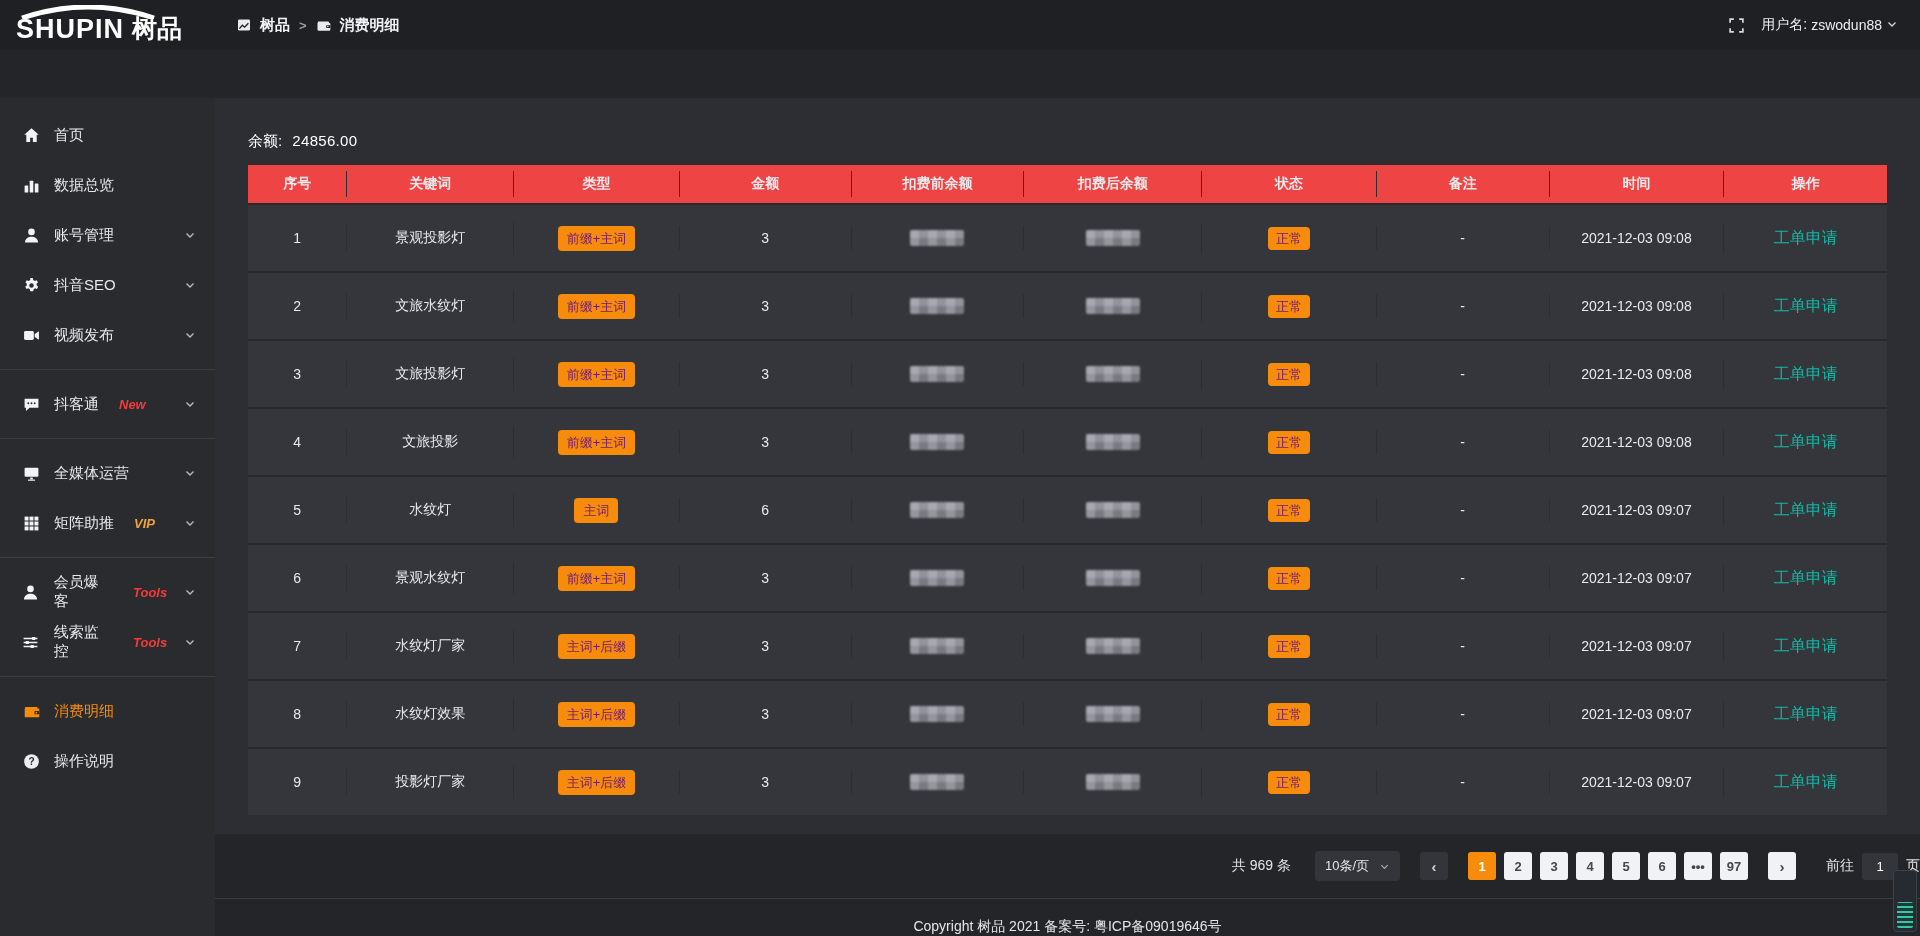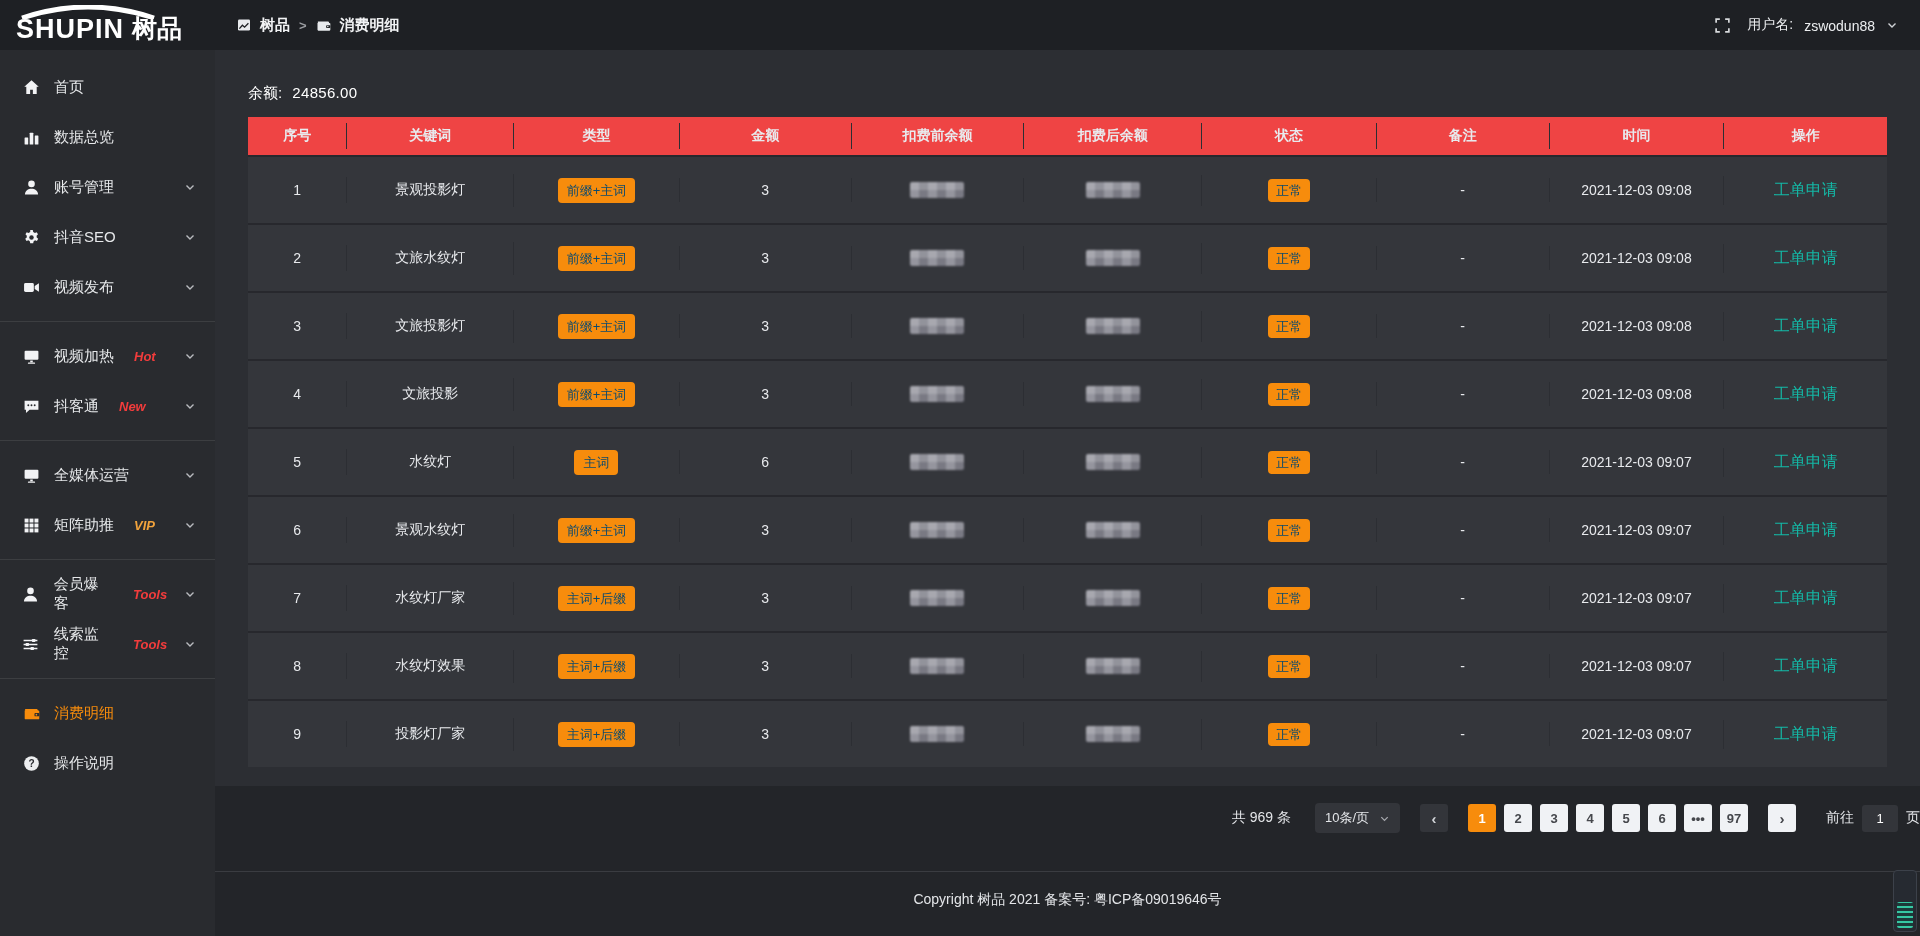--- a/index.html
+++ b/index.html
@@ -12,45 +12,45 @@
   .logo-area { width:215px; height:50px; display:flex; align-items:center; padding-left:16px; gap:8px; flex-shrink:0; }
   .logo-en { position:relative; padding-top:8px; }
   .logo-en .arc { position:absolute; top:-1px; left:-4px; }
   .logo-en span { font-size:27px; font-weight:900; letter-spacing:1px; color:#fff; }
   .logo-cn { font-size:25px; font-weight:900; color:#fff; padding-top:6px; }
   .breadcrumb { display:flex; align-items:center; gap:9px; margin-left:22px; font-size:15px; font-weight:bold; color:#f2f3f5; }
   .breadcrumb .sep { color:#9a9ca1; font-size:13px; font-weight:bold; }
   .bc-ic { display:inline-flex; color:#e8eaed; }
   .topbar-right { margin-left:auto; display:flex; align-items:center; gap:16px; padding-right:22px; font-size:14px; color:#eceef0; }
   .fs-btn { display:inline-flex; color:#d8dadd; cursor:pointer; }
-  .user-wrap { display:flex; align-items:flex-end; gap:11px; cursor:pointer; }
+  .user-wrap { display:flex; align-items:center; gap:4px; cursor:pointer; }
 
   
-  .body-row { flex:1; display:flex; min-height:0; }
+  .body-row { flex:1; display:flex; min-height:0;margin-top:48px; }
   .sidebar { width:215px; background:#292b2f; flex-shrink:0; padding-top:12px; overflow:hidden; }
   .side-item { height:50px; display:flex; align-items:center; gap:14px; padding:0 16px 0 22px; font-size:15px; color:#e6e8ea; cursor:pointer; }
   .side-item .icon { display:inline-flex; width:18px; justify-content:center; color:#f2f3f5; }
   .side-item.active { color:#f78c0c; }
   .side-item.active .icon { color:#f78c0c; }
   .side-badge { font-size:13px; font-weight:bold; font-style:italic; margin-left:6px; }
   .side-item .chev { margin-left:auto; color:#b9bbbf; display:inline-flex; }
   .side-divider { height:1px; background:rgba(255,255,255,.09); margin:9px 0; }
 
   
   .main { flex:1; display:flex; flex-direction:column; min-width:0; background:#232529; position:relative; }
   .panel { background:#2c2e33; height:736px; padding:34px 33px 0; flex-shrink:0; }
   .balance { font-size:15px; font-weight:normal; margin-bottom:14px; color:#fff; }
   .balance .bal-val { margin-left:6px; letter-spacing:.3px; }
 
   .dtable { width:100%; }
   .trow { display:grid; grid-template-columns:98fr 166fr 165fr 171fr 172fr 177fr 174fr 172fr 174fr 163fr; align-items:center; background:#34363b; border-top:2px solid #27282d; min-height:68px; }
   .trow.thead { background:#ef4444; border-top:none; min-height:38px; font-size:14px; font-weight:bold; color:#f0f1f3; }
   .tcell { text-align:center; font-size:14px; color:#e8eaed; border-left:1px solid #2c2e33; padding:4px 2px; overflow:hidden; }
   .tcell:first-child { border-left:none; }
-  .badge { display:inline-block; background:#f78c0c; color:#0c4a6e; font-size:13px; padding:6px 9px; border-radius:4px; line-height:1;text-align:center; }
+  .badge { display:inline-block; background:#f78c0c; color:#701a75; font-size:13px; padding:6px 9px; border-radius:4px; line-height:1;text-align:center; }
   .badge.status { padding:5px 8px; }
   .censored { width:54px; height:16px; margin:0 auto; border-radius:2px; filter:blur(1.1px); opacity:.88;
     background-image:repeating-linear-gradient(90deg,#9a9aa0 0 9px,#77777d 9px 18px),repeating-linear-gradient(0deg,#8b8b90 0 8px,#a6a6ab 8px 16px);
     background-blend-mode:overlay; }
   .action-link { color:#14b8a6; font-size:16px; cursor:pointer;text-align:center; }
 
   
   .pagination { display:flex; align-items:center; justify-content:flex-end; gap:20px; padding:17px 0; font-size:14px; color:#e3e5e8; }
   .pg-total { margin-right:4px; }
   .page-size { background:#33353a; border-radius:4px; padding:0 10px; height:30px; display:flex; align-items:center; gap:10px; font-size:13px; cursor:pointer; }
@@ -181,36 +181,20 @@
           <span class="icon chev">
             <svg width="12" height="12" viewBox="0 0 12 12" fill="none" stroke="currentColor" stroke-width="1.4">
               <path d="M2.5 4.5 6 8l3.5-3.5"></path>
             </svg>
           </span>
         </div>
         <div class="side-divider"></div>
         <div class="side-item">
           <span class="icon">
             <svg width="17" height="17" viewBox="0 0 16 16" fill="currentColor">
-              <rect x="1.5" y="2.5" width="13" height="8.6" rx="1"></rect>
-              <rect x="6.8" y="11.8" width="2.4" height="1.7"></rect>
-              <rect x="4.6" y="13.7" width="6.8" height="1.2" rx=".6"></rect>
-            </svg>
-          </span>
-          <span>视频加热</span>
-          <span class="side-badge" style="color: rgb(242, 60, 60);">Hot</span>
-          <span class="icon chev">
-            <svg width="12" height="12" viewBox="0 0 12 12" fill="none" stroke="currentColor" stroke-width="1.4">
-              <path d="M2.5 4.5 6 8l3.5-3.5"></path>
-            </svg>
-          </span>
-        </div>
-        <div class="side-item">
-          <span class="icon">
-            <svg width="17" height="17" viewBox="0 0 16 16" fill="currentColor">
               <path d="M1.5 2.5h13v8.6H6.2l-3.4 3v-3H1.5z"></path>
               <g fill="#292b2f">
                 <circle cx="5" cy="6.8" r=".9"></circle>
                 <circle cx="8" cy="6.8" r=".9"></circle>
                 <circle cx="11" cy="6.8" r=".9"></circle>
               </g>
             </svg>
           </span>
           <span>抖客通</span>
           <span class="side-badge" style="color: rgb(242, 60, 60);">New</span>

